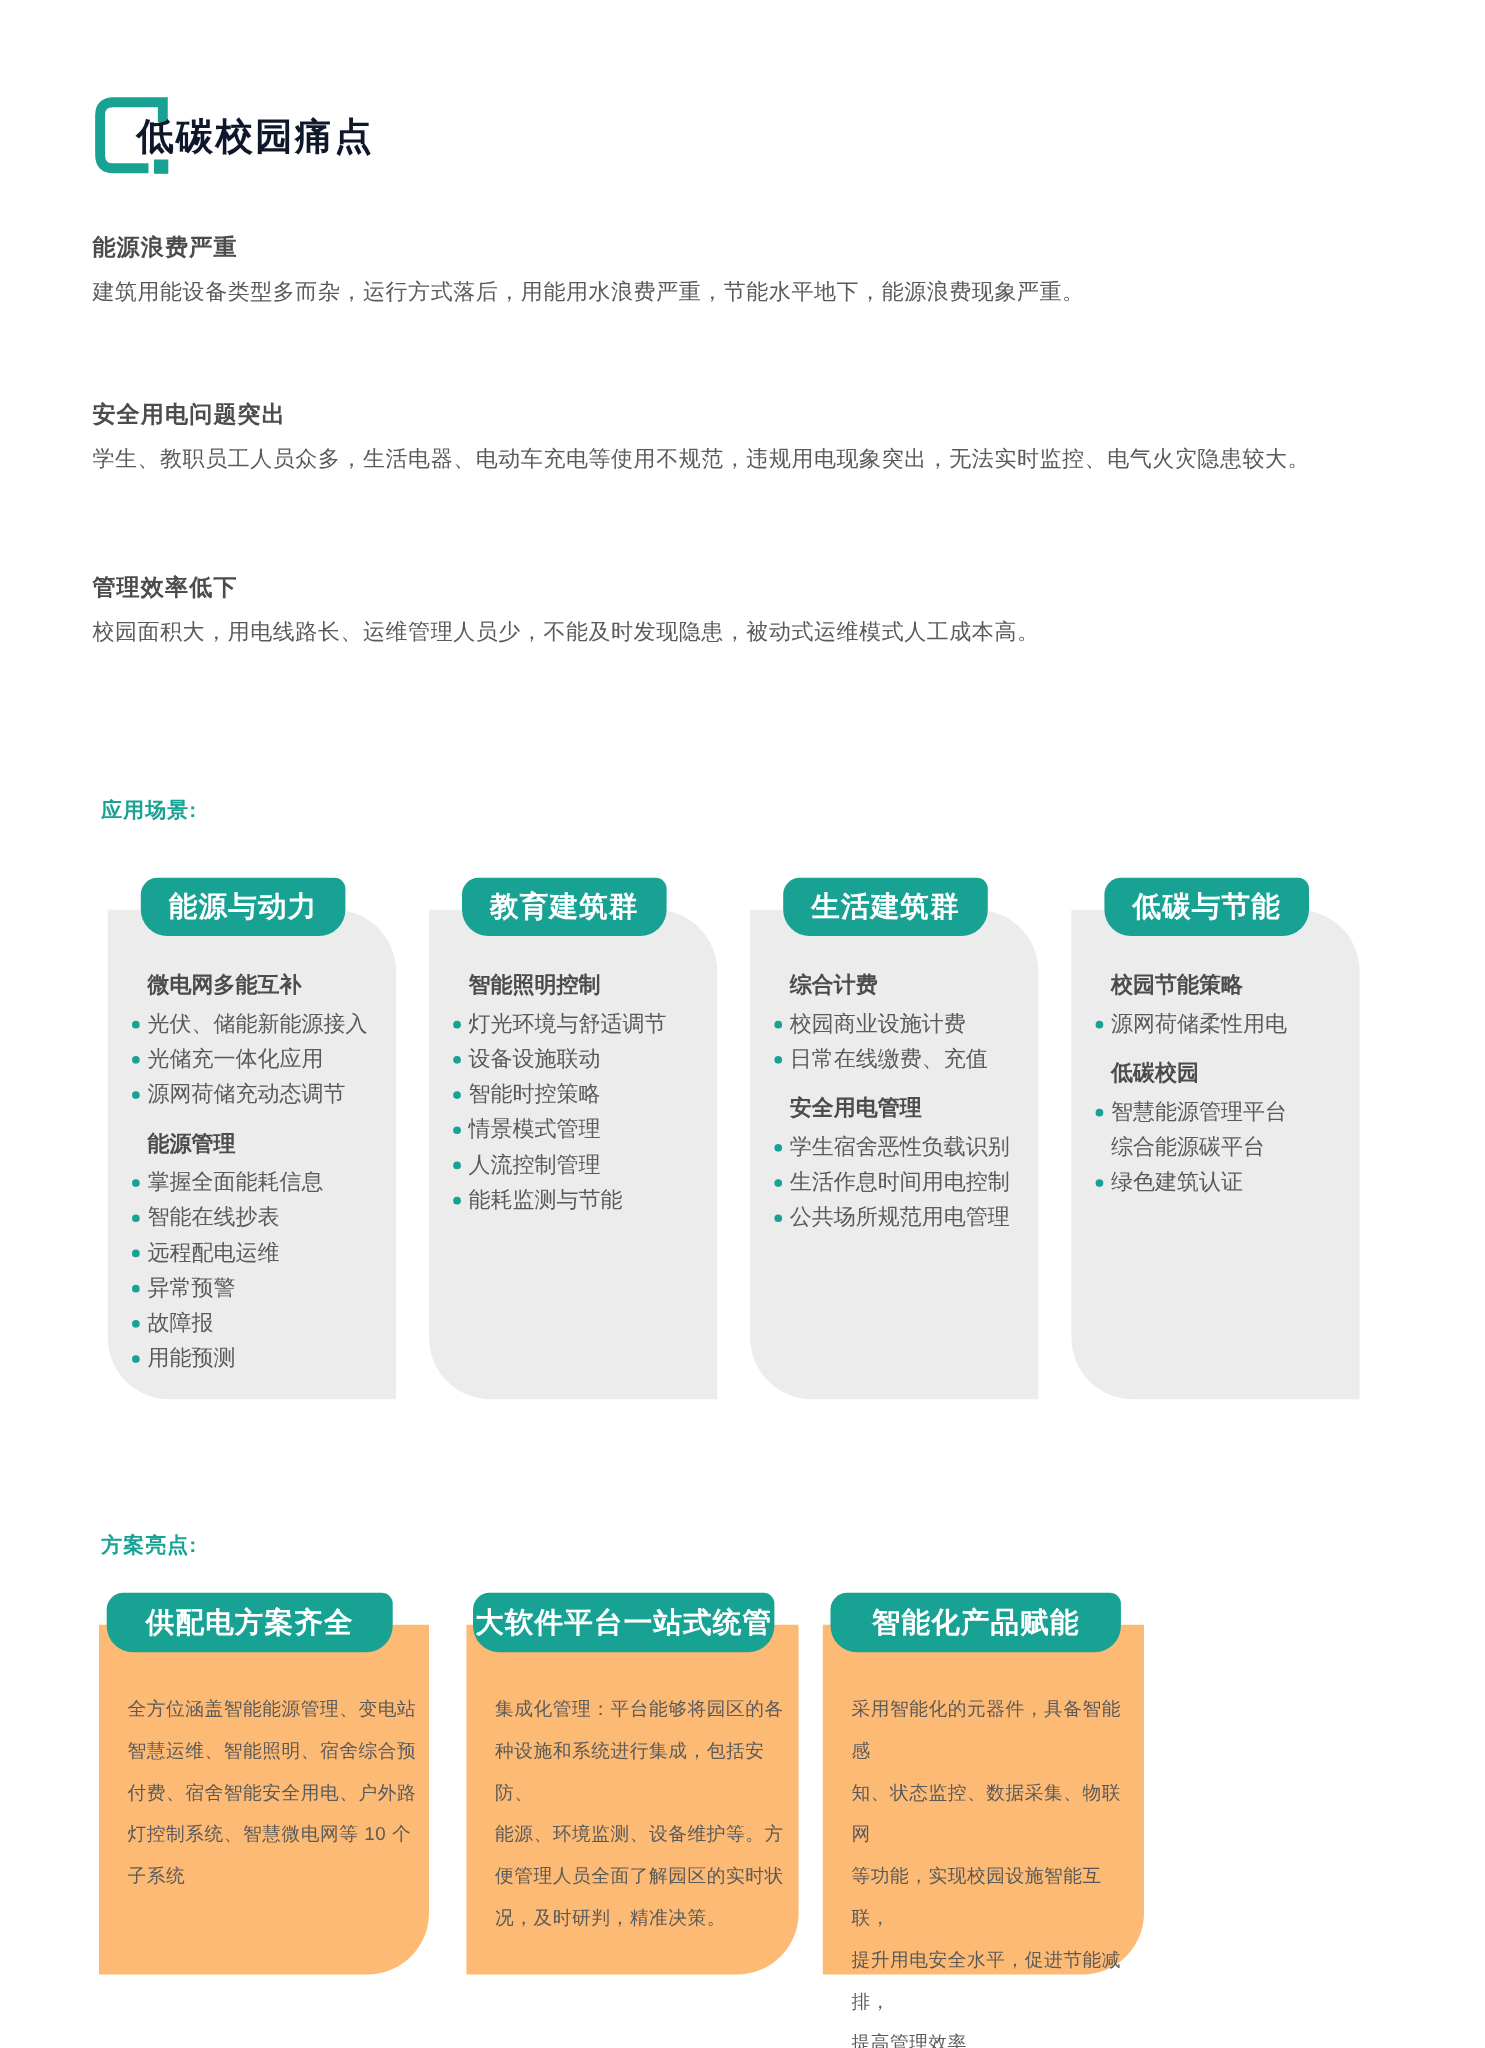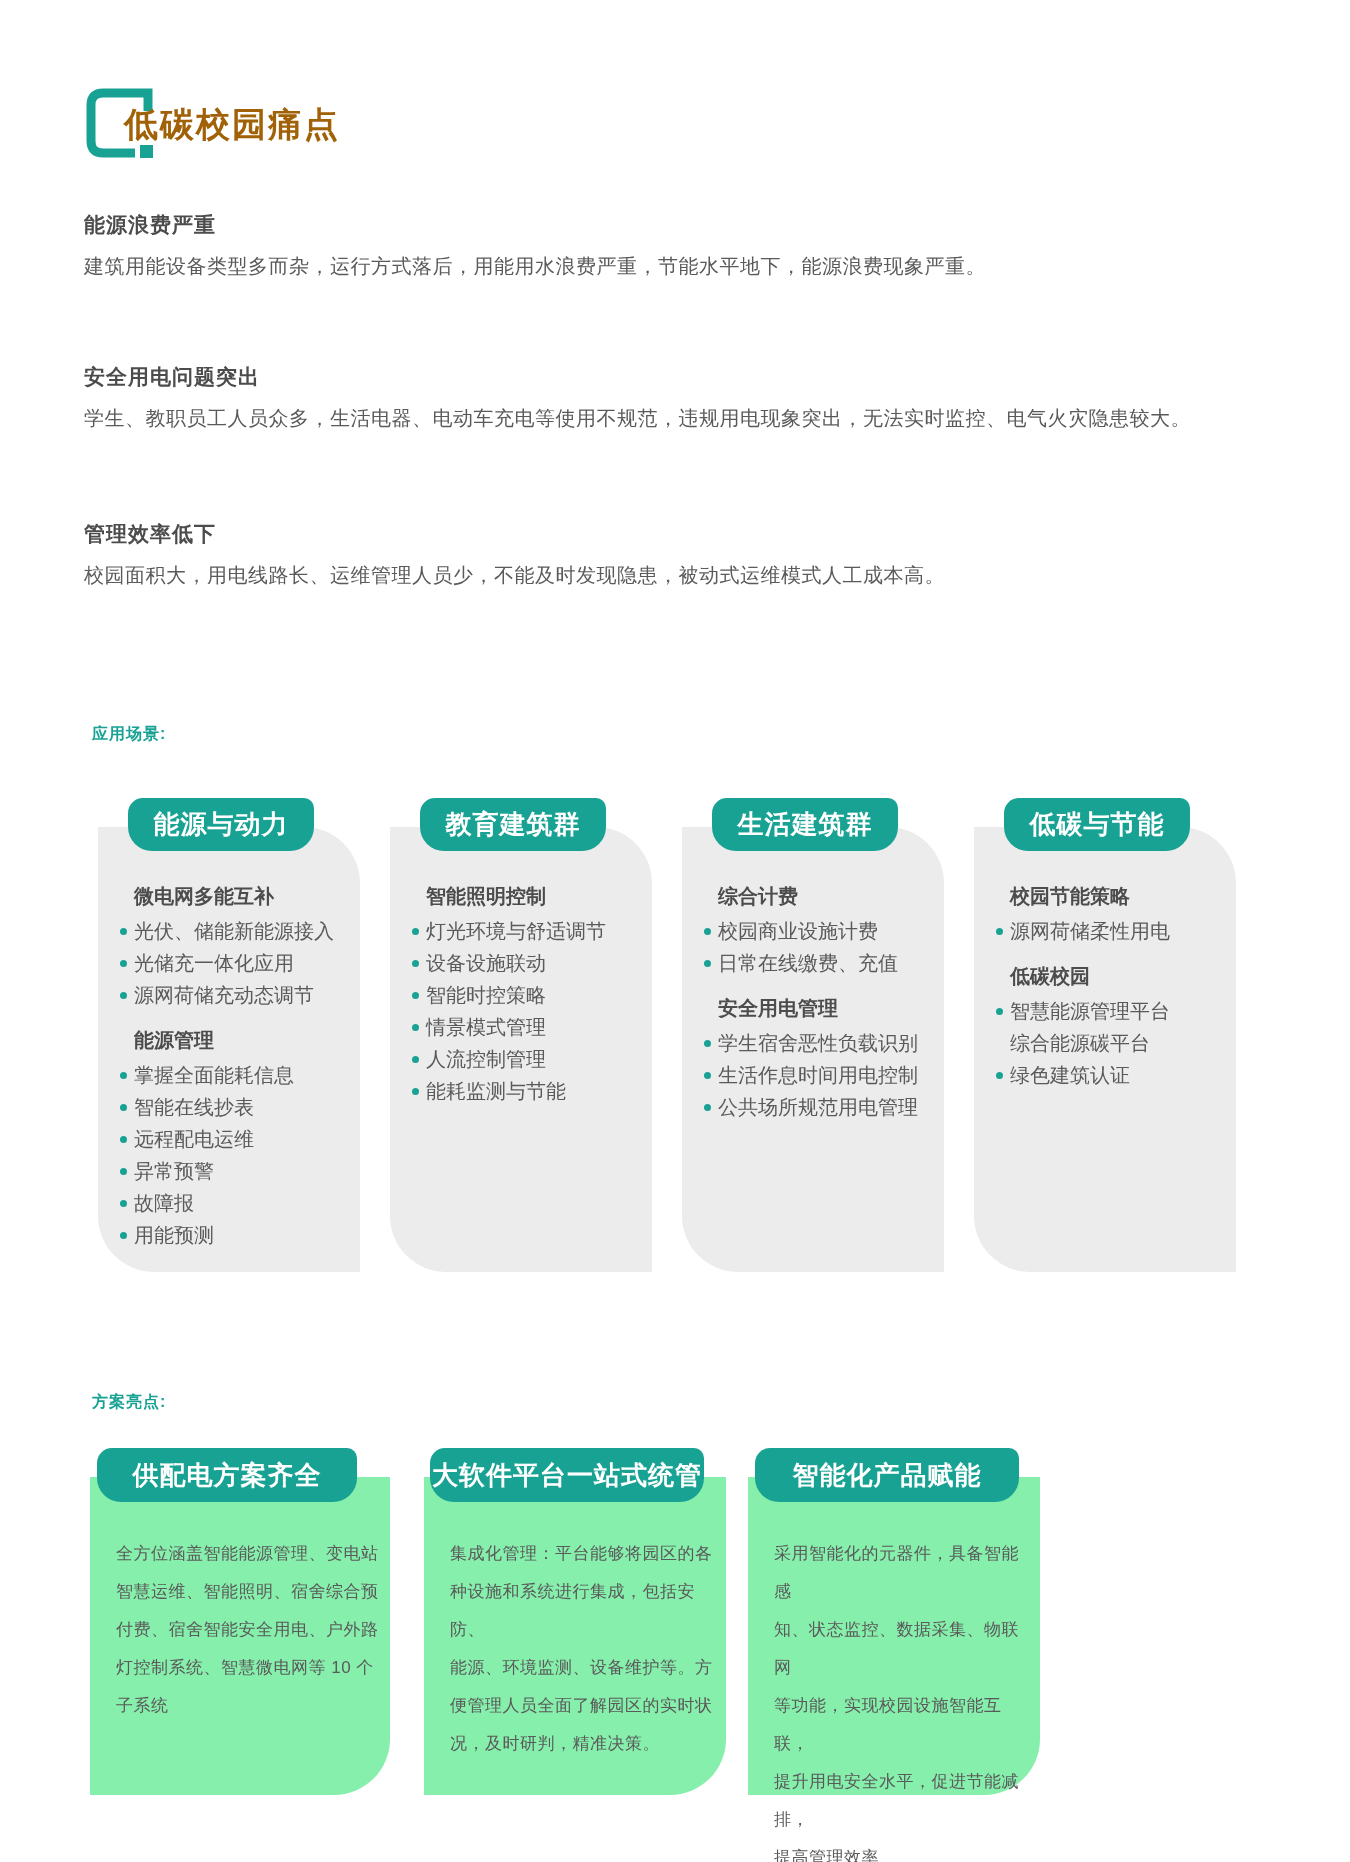--- a/index.html
+++ b/index.html
@@ -4,32 +4,32 @@
 <style>
   html,body{margin:0;padding:0;background:#fff;}
   .page{
     position:relative;width:1350px;height:1862px;background:#ffffff;overflow:hidden;
     font-family:"Liberation Sans","DejaVu Sans",sans-serif;
   }
   
   .hdr-icon{position:absolute;left:82px;top:84px;width:80px;height:80px;}
   .page-title{
     position:absolute;left:124px;top:100px;font-size:34px;font-weight:700;
-    color:#a16207;letter-spacing:2px;line-height:48px;
+    color:#0f172a;letter-spacing:2px;line-height:48px;
   }
   
   .pain-item{position:absolute;left:84px;width:1230px;}
   .pain-item:nth-child(1){top:211px;}
   .pain-item:nth-child(2){top:363px;}
   .pain-item:nth-child(3){top:520px;}
   .pain-h{font-size:21px;font-weight:700;color:#4c4c4c;letter-spacing:1px;}
   .pain-p{margin-top:12px;font-size:20px;color:#5a5a5a;letter-spacing:.5px;line-height:30px;}
   
   .section-label{
-    position:absolute;left:92px;font-size:16px;font-weight:700;color:#18a294;letter-spacing:1px;
+    position:absolute;left:92px;font-size:19px;font-weight:700;color:#18a294;letter-spacing:1px;
   }
   .label-scenarios{top:724px;}
   .label-highlights{top:1392px;}
   
   .pill{
     position:absolute;top:0;height:53px;background:#18a294;color:#ffffff;
     font-weight:700;font-size:26px;letter-spacing:1px;
     display:flex;align-items:center;justify-content:center;
     border-radius:15px 10px 24px 24px;z-index:2;
   }
@@ -53,21 +53,21 @@
   
   .hcard{position:absolute;top:1448px;height:347px;}
   .hcard:nth-child(1){left:90px;width:300px;}
   .hcard:nth-child(2){left:424px;width:302px;}
   .hcard:nth-child(3){left:748px;width:292px;}
   .hcard .pill{height:54px;}
   .hcard:nth-child(1) .pill{left:7px;width:260px;}
   .hcard:nth-child(2) .pill{left:6px;width:274px;}
   .hcard:nth-child(3) .pill{left:7px;width:264px;}
   .hcard-body{
-    position:absolute;top:29px;left:0;right:0;bottom:0;background:#86efac;
+    position:absolute;top:29px;left:0;right:0;bottom:0;background:#fdba74;
     border-radius:0 0 56px 0;box-sizing:border-box;padding:58px 8px 0 26px;
     font-size:17px;line-height:38px;color:#5a5a5a;white-space:pre-line;letter-spacing:.5px;
   }
 </style>
 </head>
 <body>
 
 <div class="page">
 
   <svg class="hdr-icon" viewBox="0 0 80 80" aria-hidden="true">

